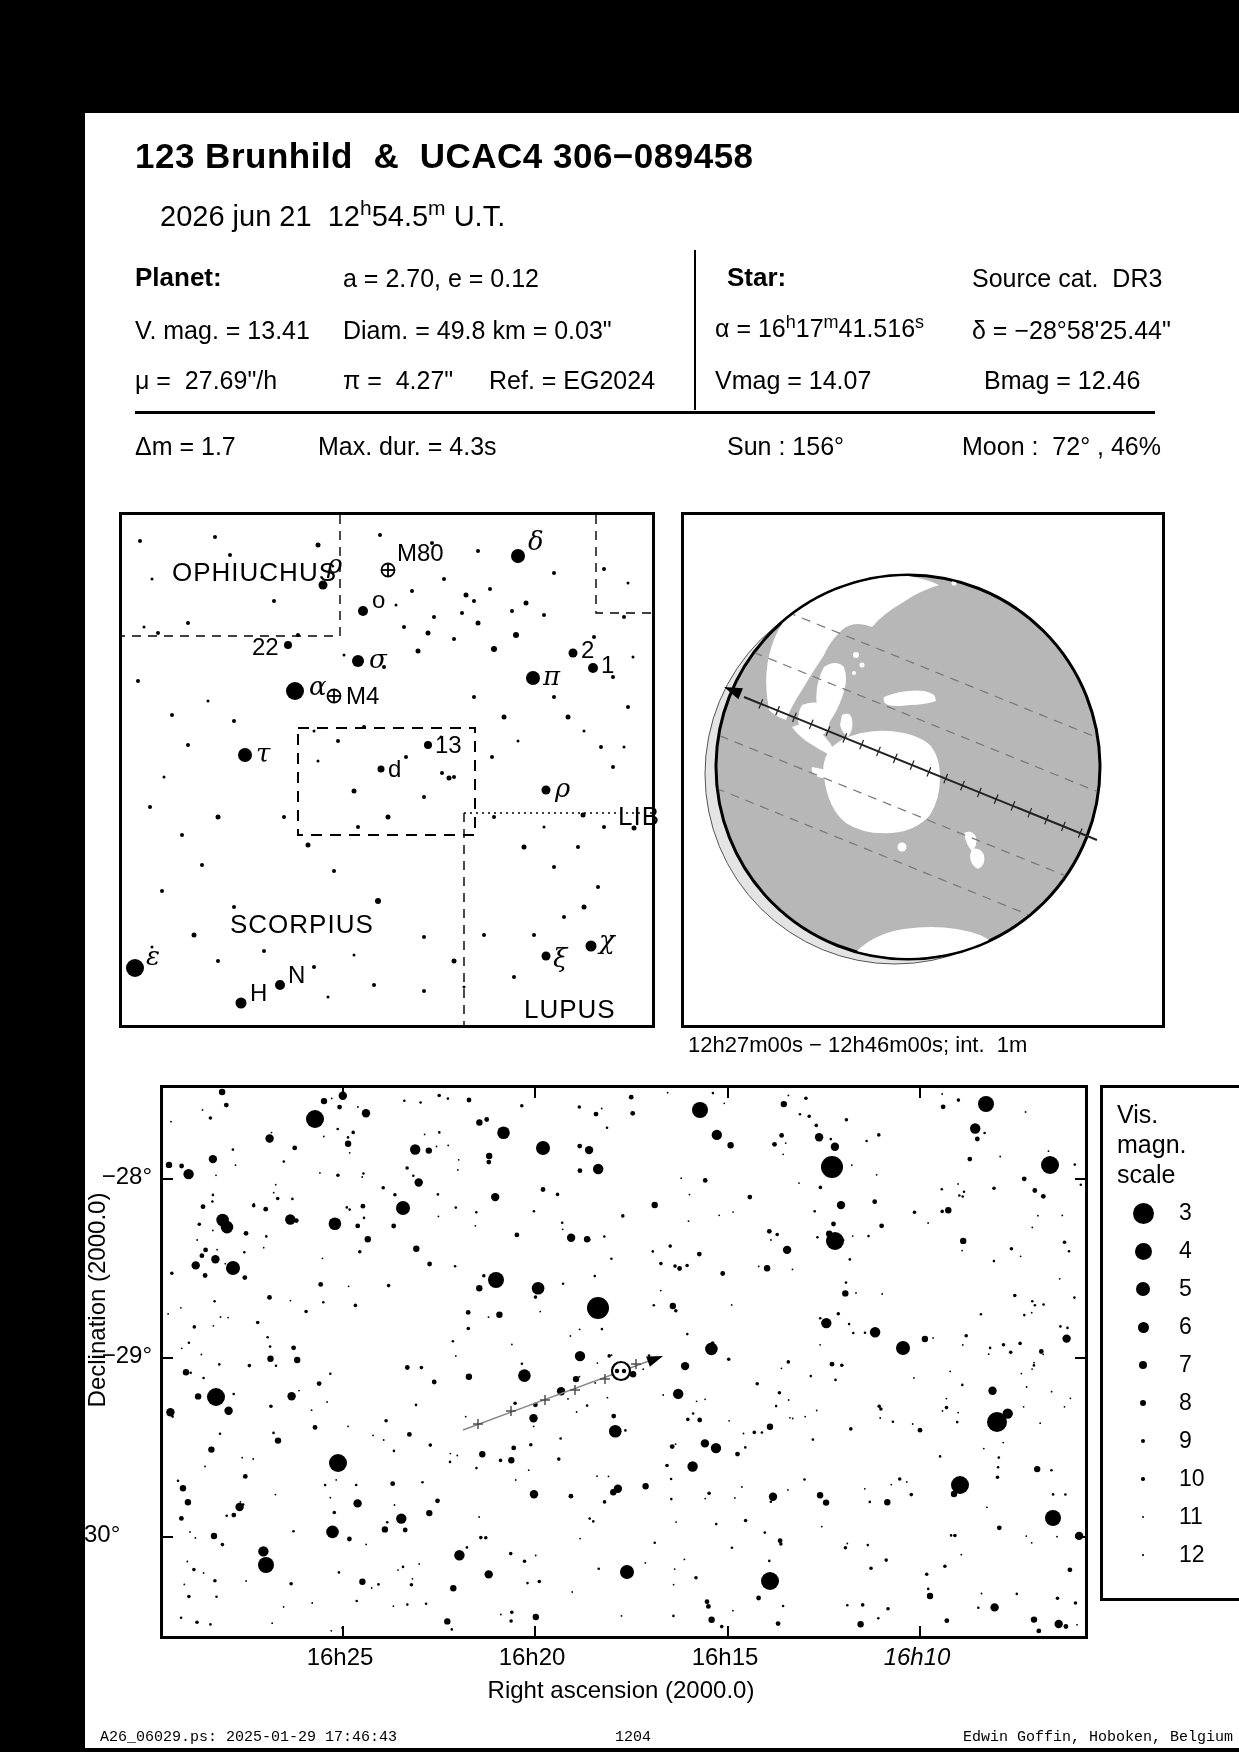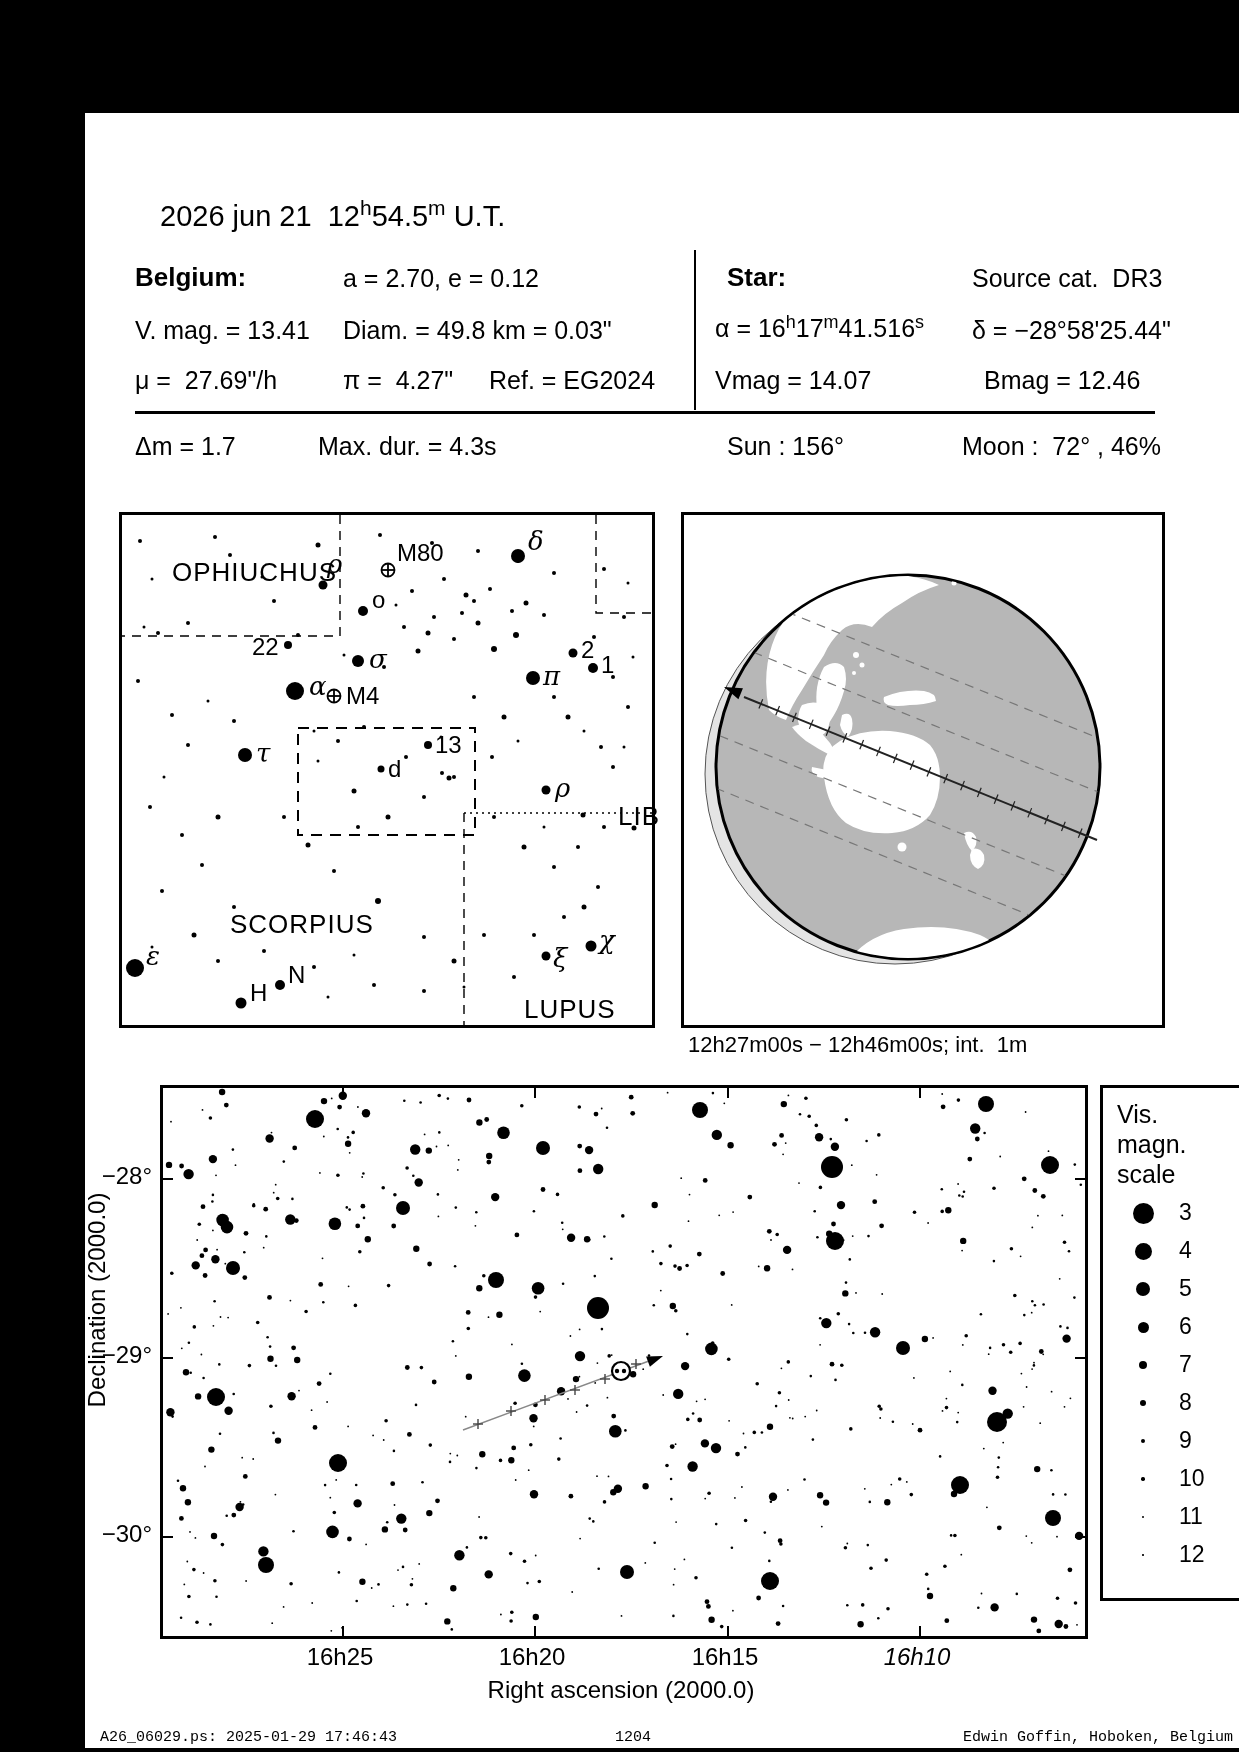--- a/index.html
+++ b/index.html
@@ -28,24 +28,25 @@
   .ldot{position:absolute;border-radius:50%;background:#000;}
   .lnum{position:absolute;left:76px;font-size:23px;}
   .footer{position:absolute;top:1729px;font-family:"Liberation Mono","DejaVu Sans Mono",monospace;font-size:15px;white-space:pre;}
 </style>
 </head>
 <body>
 
 <div id="root">
   <div class="page"></div>
 
+  <div class="title">123 Brunhild  &amp;  UCAC4 306−089458</div>
 
   <div class="subtitle"><span>2026 jun 21  </span><span>12</span><sup>h</sup><span>54.5</span><sup>m</sup><span> U.T.</span></div>
 
-  <span class="t b" style="left:135px;top:262px;">Belgium:</span>
+  <span class="t b" style="left:135px;top:262px;">Planet:</span>
   <span class="t" style="left:343px;top:264px;">a = 2.70, e = 0.12</span>
   <span class="t b" style="left:727px;top:262px;">Star:</span>
   <span class="t" style="left:972px;top:264px;">Source cat.  DR3</span>
 
   <span class="t" style="left:135px;top:316px;">V. mag. = 13.41</span>
   <span class="t" style="left:343px;top:316px;">Diam. = 49.8 km = 0.03"</span>
   <span class="t" style="left:715px;top:312px;"><span>α = 16</span><sup>h</sup><span>17</span><sup>m</sup><span>41.516</span><sup>s</sup></span>
   <span class="t" style="left:972px;top:316px;">δ = −28°58'25.44"</span>
 
   <span class="t" style="left:135px;top:366px;">μ =  27.69"/h</span>
@@ -1011,14 +1012,14 @@
 
   <span class="footer" style="left:100px;">A26_06029.ps: 2025-01-29 17:46:43</span>
   <span class="footer" style="left:615px;">1204</span>
   <span class="footer" style="right:6px;">Edwin Goffin, Hoboken, Belgium</span>
 <span class="ticklabel" style="left: 295px; top: 1643px; width: 90px; text-align: center;">16h25</span>
     <span class="ticklabel" style="left: 487px; top: 1643px; width: 90px; text-align: center;">16h20</span>
     <span class="ticklabel" style="left: 680px; top: 1643px; width: 90px; text-align: center;">16h15</span>
     <span class="ticklabel" style="left: 872px; top: 1643px; width: 90px; text-align: center; font-style: italic;">16h10</span>
     <span class="ticklabel" style="left: 70px; top: 1162px; width: 82px; text-align: right;">−28°</span>
     <span class="ticklabel" style="left: 70px; top: 1341px; width: 82px; text-align: right;">−29°</span>
-    <span class="ticklabel" style="left: 70px; top: 1520px; width: 82px; text-align: right;">−30°</span>
+    <span class="ticklabel" style="left: 70px; top: 1520px; width: 82px; text-align: left;">−30°</span>
   </div>
 
 </body></html>

